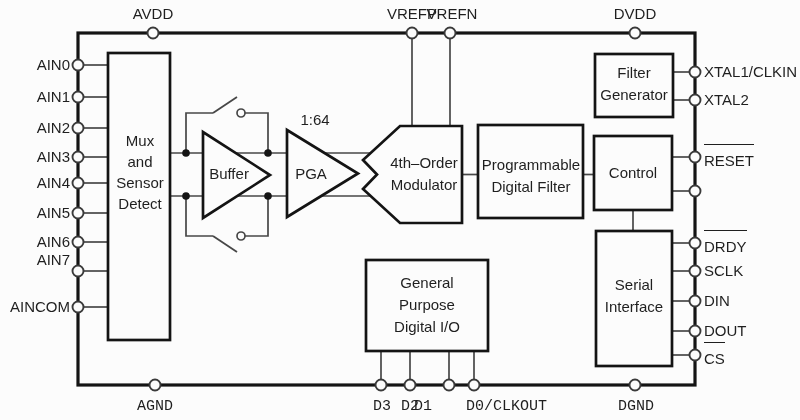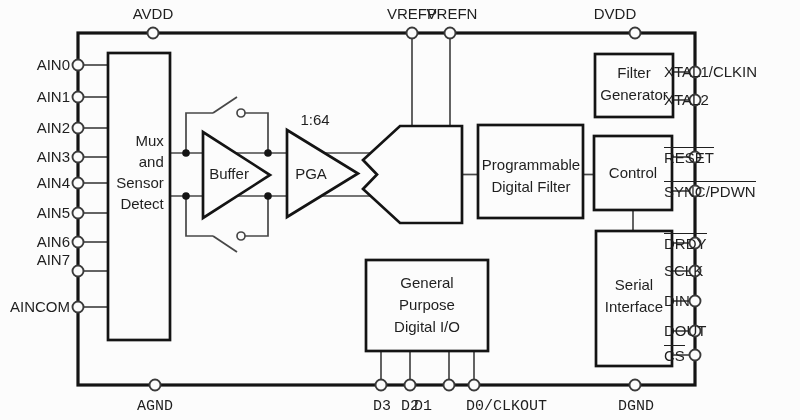--- a/index.html
+++ b/index.html
@@ -7,26 +7,26 @@
     position:relative;width:800px;height:420px;background:#fcfcfc;
     font-family:"Liberation Sans", sans-serif;color:#1f1f1f;overflow:hidden;
   }
   #wiring{position:absolute;left:0;top:0;}
   .lbl{
     position:absolute;font-size:15px;line-height:18px;color:#1f1f1f;
     white-space:pre-line;text-align:center;
   }
   .top-lbl{top:5px;transform:translateX(-50%);}
   .left-lbl{right:730px;transform:translateY(-50%);text-align:center;}
-  .right-lbl{left:664px;transform:translateY(-50%);text-align:right;}
+  .right-lbl{left:704px;transform:translateY(-50%);text-align:right;}
   .bottom-lbl{top:398px;transform:translateX(-50%);font-family:Liberation Mono, monospace;}
   .bottom-lbl.noctr{transform:none;}
   .blk-lbl{transform:translate(-50%,-50%);line-height:22px;}
-  .small-lh{line-height:21px;text-align:right;}
-  .ov{border-top:1.6px solid #1f1f1f;padding-top:1px;}
+  .small-lh{line-height:21px;}
+  .ov{border-top:1.6px solid #1f1f1f;padding-top:7px;}
 </style>
 </head>
 <body>
 
 <div id="stage">
 
   <svg id="wiring" width="800" height="420" viewBox="0 0 800 420">
 
     <rect x="78" y="33" width="617" height="352" fill="none" stroke="#141414" stroke-width="3.2"></rect>
 
@@ -136,56 +136,57 @@
       <circle cx="410" cy="385" r="5.5"></circle>
       <circle cx="449" cy="385" r="5.5"></circle>
       <circle cx="474" cy="385" r="5.5"></circle>
       <circle cx="635" cy="385" r="5.5"></circle>
     </g>
   </svg>
 
   <div class="lbl top-lbl" style="left:153px">AVDD</div>
   <div class="lbl top-lbl" style="left:412px">VREFP</div>
   <div class="lbl top-lbl" style="left:452px">VREFN</div>
-  <div class="lbl top-lbl" style="left:615px">DVDD</div>
+  <div class="lbl top-lbl" style="left:635px">DVDD</div>
 
   <div class="lbl left-lbl" style="top:65px">AIN0</div>
   <div class="lbl left-lbl" style="top:97px">AIN1</div>
   <div class="lbl left-lbl" style="top:128px">AIN2</div>
   <div class="lbl left-lbl" style="top:157px">AIN3</div>
   <div class="lbl left-lbl" style="top:183px">AIN4</div>
   <div class="lbl left-lbl" style="top:213px">AIN5</div>
   <div class="lbl left-lbl" style="top:242px">AIN6</div>
   <div class="lbl left-lbl" style="top:260px">AIN7</div>
   <div class="lbl left-lbl" style="top:307px">AINCOM</div>
 
   <div class="lbl right-lbl" style="top:72px">XTAL1/CLKIN</div>
   <div class="lbl right-lbl" style="top:100px">XTAL2</div>
   <div class="lbl right-lbl ov" style="top:157px">RESET</div>
-  <div class="lbl right-lbl ov" style="top:191px">SYNC/PDWN</div>
   <div class="lbl right-lbl ov" style="top:243px">DRDY</div>
   <div class="lbl right-lbl" style="top:271px">SCLK</div>
   <div class="lbl right-lbl" style="top:301px">DIN</div>
   <div class="lbl right-lbl" style="top:331px">DOUT</div>
   <div class="lbl right-lbl ov" style="top:355px">CS</div>
 
   <div class="lbl bottom-lbl" style="left:155px">AGND</div>
   <div class="lbl bottom-lbl" style="left:382px">D3</div>
   <div class="lbl bottom-lbl" style="left:410px">D2</div>
   <div class="lbl bottom-lbl" style="left:423px">D1</div>
   <div class="lbl bottom-lbl noctr" style="left:466px">D0/CLKOUT</div>
   <div class="lbl bottom-lbl" style="left:636px">DGND</div>
 
   <div class="lbl blk-lbl small-lh" style="left:140px;top:172px">Mux
 and
 Sensor
 Detect</div>
   <div class="lbl blk-lbl" style="left:229px;top:174px">Buffer</div>
   <div class="lbl blk-lbl" style="left:311px;top:174px">PGA</div>
   <div class="lbl blk-lbl" style="left:315px;top:120px">1:64</div>
+  <div class="lbl blk-lbl" style="left:424px;top:174px">4th–Order
+Modulator</div>
   <div class="lbl blk-lbl" style="left:531px;top:176px">Programmable
 Digital Filter</div>
   <div class="lbl blk-lbl" style="left:633px;top:173px">Control</div>
   <div class="lbl blk-lbl" style="left:634px;top:84px">Filter
 Generator</div>
   <div class="lbl blk-lbl" style="left:427px;top:305px">General
 Purpose
 Digital I/O</div>
   <div class="lbl blk-lbl" style="left:634px;top:296px">Serial
 Interface</div>

